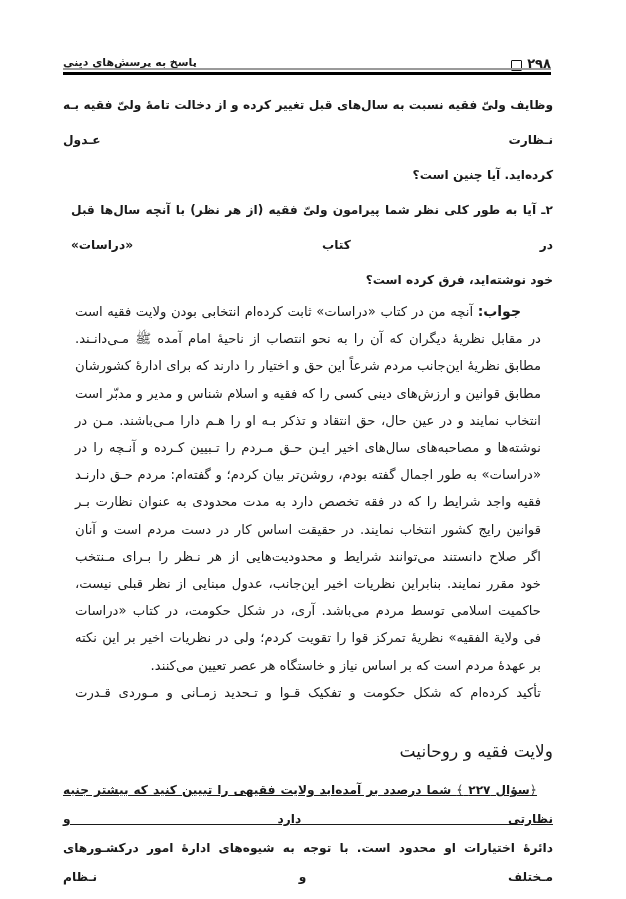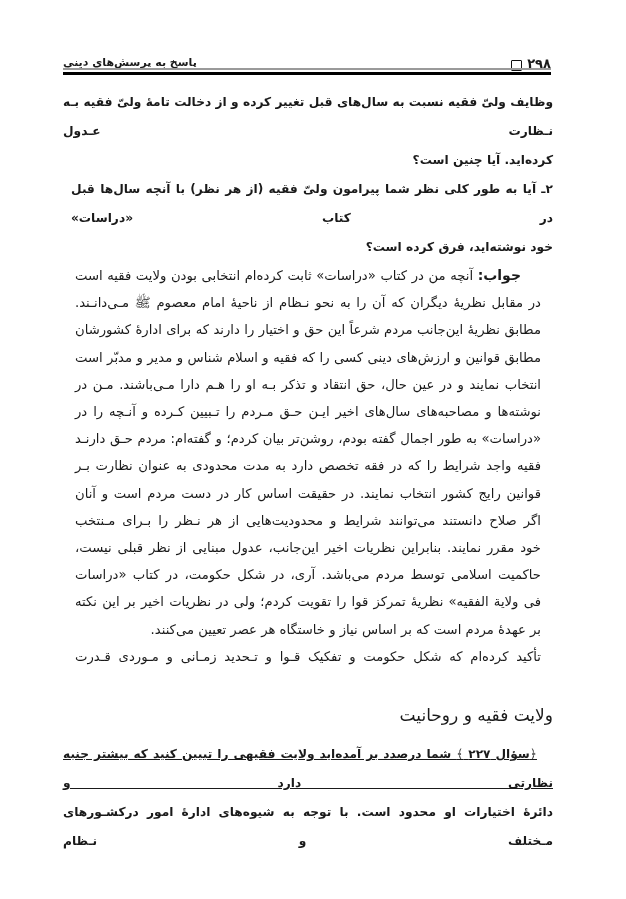--- a/index.html
+++ b/index.html
@@ -20,21 +20,21 @@
     }
     .running-title {
       position: absolute; left: 0; top: 8px; font-size: 11px; font-weight: bold; direction: rtl;
     }
     .rule-gray { position: absolute; left: 0; right: 0; top: 68px; height: 2px; background: #9a9a9a; }
     .rule-black { position: absolute; left: 0; right: 0; top: 72px; height: 3px; background: #000; }
     .content {
       position: absolute; left: 63px; top: 88px; width: 490px; direction: rtl; text-align: justify;
     }
     .q {
-      font-size: 12.2px; font-weight: bold; line-height: 29px; margin: 0;
+      font-size: 12.2px; font-weight: bold; line-height: 35px; margin: 0;
       text-align-last: right;
     }
     .q .line { display: block; }
     .answer { font-size: 13.2px; line-height: 27.2px; margin: 12px; margin-top: 0px; }
     .answer .line { display: block; text-align: justify; text-align-last: justify; }
     .answer .line.last { text-align-last: right; }
     .answer .line.first { text-indent: 20px; }
     .ans-label { font-weight: bold; font-size: 14px; }
     .section-title {
       font-size: 17px; font-weight: normal; margin: 30px 0 0 0; line-height: 30px;
@@ -65,21 +65,21 @@
     <span class="line">کرده‌اید. آیا چنین است؟</span>
   </div>
 
   <div class="q">
     <span class="line" style="text-align-last: justify; margin-left: 8px;">۲ـ آیا به طور کلی نظر شما پیرامون ولیّ فقیه (از هر نظر) با آنچه سال‌ها قبل در کتاب «دراسات»</span>
     <span class="line">خود نوشته‌اید، فرق کرده است؟</span>
   </div>
 
   <div class="answer">
     <span class="line first"><span class="ans-label">جواب:</span><span> آنچه من در کتاب «دراسات» ثابت کرده‌ام انتخابی بودن ولایت فقیه است</span></span>
-    <span class="line">در مقابل نظریهٔ دیگران که آن را به نحو نـظام از ناحیهٔ امام معصوم ﷺ مـی‌دانـند.</span>
+    <span class="line">در مقابل نظریهٔ دیگران که آن را به نحو انتصاب از ناحیهٔ امام آمده ﷺ مـی‌دانـند.</span>
     <span class="line">مطابق نظریهٔ این‌جانب مردم شرعاً این حق و اختیار را دارند که برای ادارهٔ کشورشان</span>
     <span class="line">مطابق قوانین و ارزش‌های دینی کسی را که فقیه و اسلام شناس و مدیر و مدبّر است</span>
     <span class="line">انتخاب نمایند و در عین حال، حق انتقاد و تذکر بـه او را هـم دارا مـی‌باشند. مـن در</span>
     <span class="line">نوشته‌ها و مصاحبه‌های سال‌های اخیر ایـن حـق مـردم را تـبیین کـرده و آنـچه را در</span>
     <span class="line">«دراسات» به طور اجمال گفته بودم، روشن‌تر بیان کردم؛ و گفته‌ام: مردم حـق دارنـد</span>
     <span class="line">فقیه واجد شرایط را که در فقه تخصص دارد به مدت محدودی به عنوان نظارت بـر</span>
     <span class="line">قوانین رایج کشور انتخاب نمایند. در حقیقت اساس کار در دست مردم است و آنان</span>
     <span class="line">اگر صلاح دانستند می‌توانند شرایط و محدودیت‌هایی از هر نـظر را بـرای مـنتخب</span>
     <span class="line">خود مقرر نمایند. بنابراین نظریات اخیر این‌جانب، عدول مبنایی از نظر قبلی نیست،</span>
     <span class="line">حاکمیت اسلامی توسط مردم می‌باشد. آری، در شکل حکومت، در کتاب «دراسات</span>

